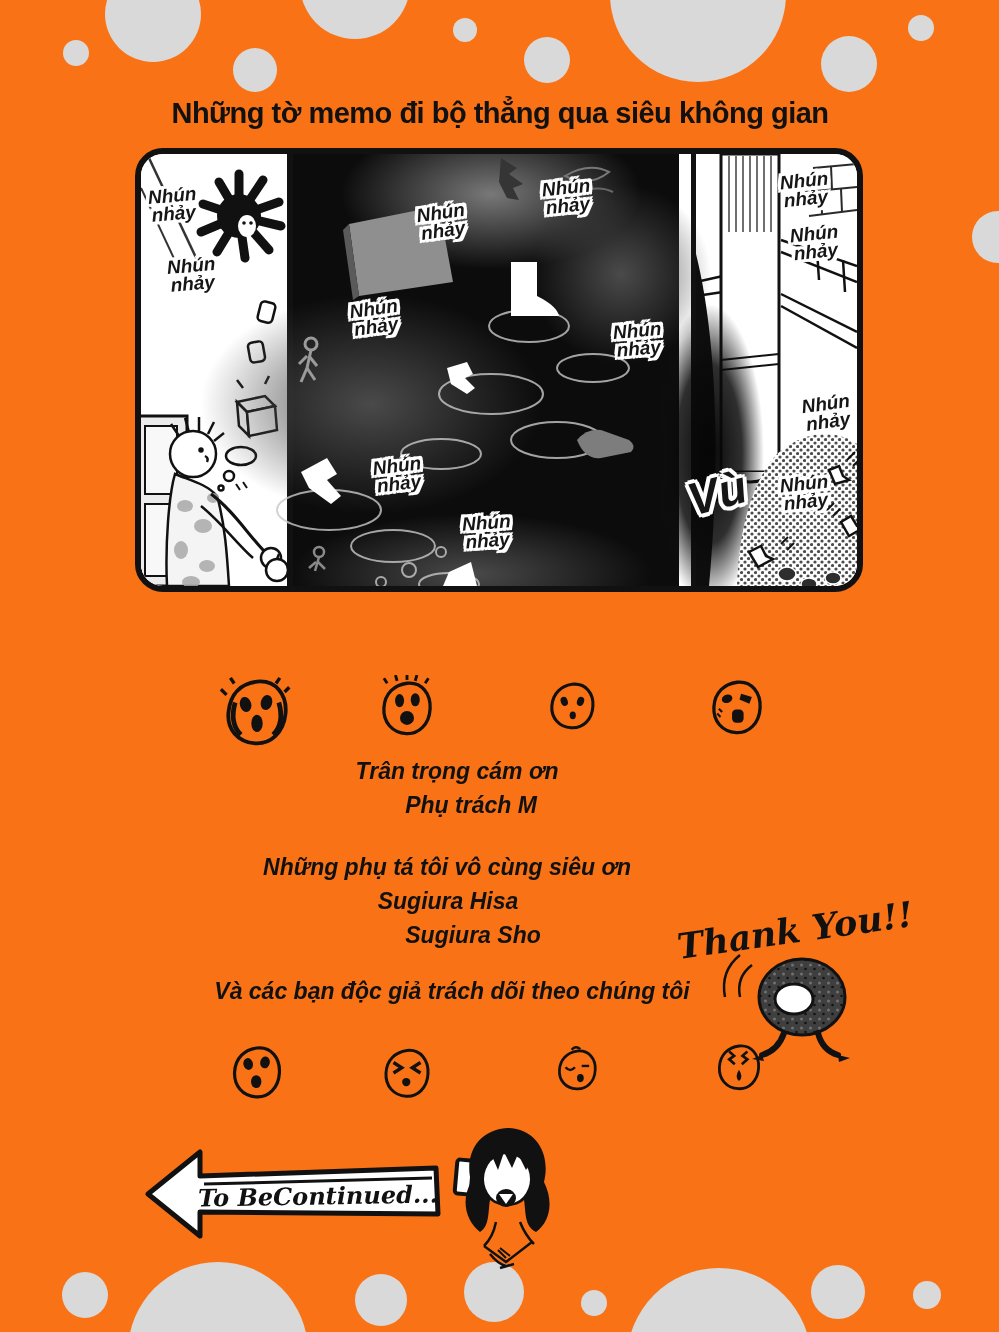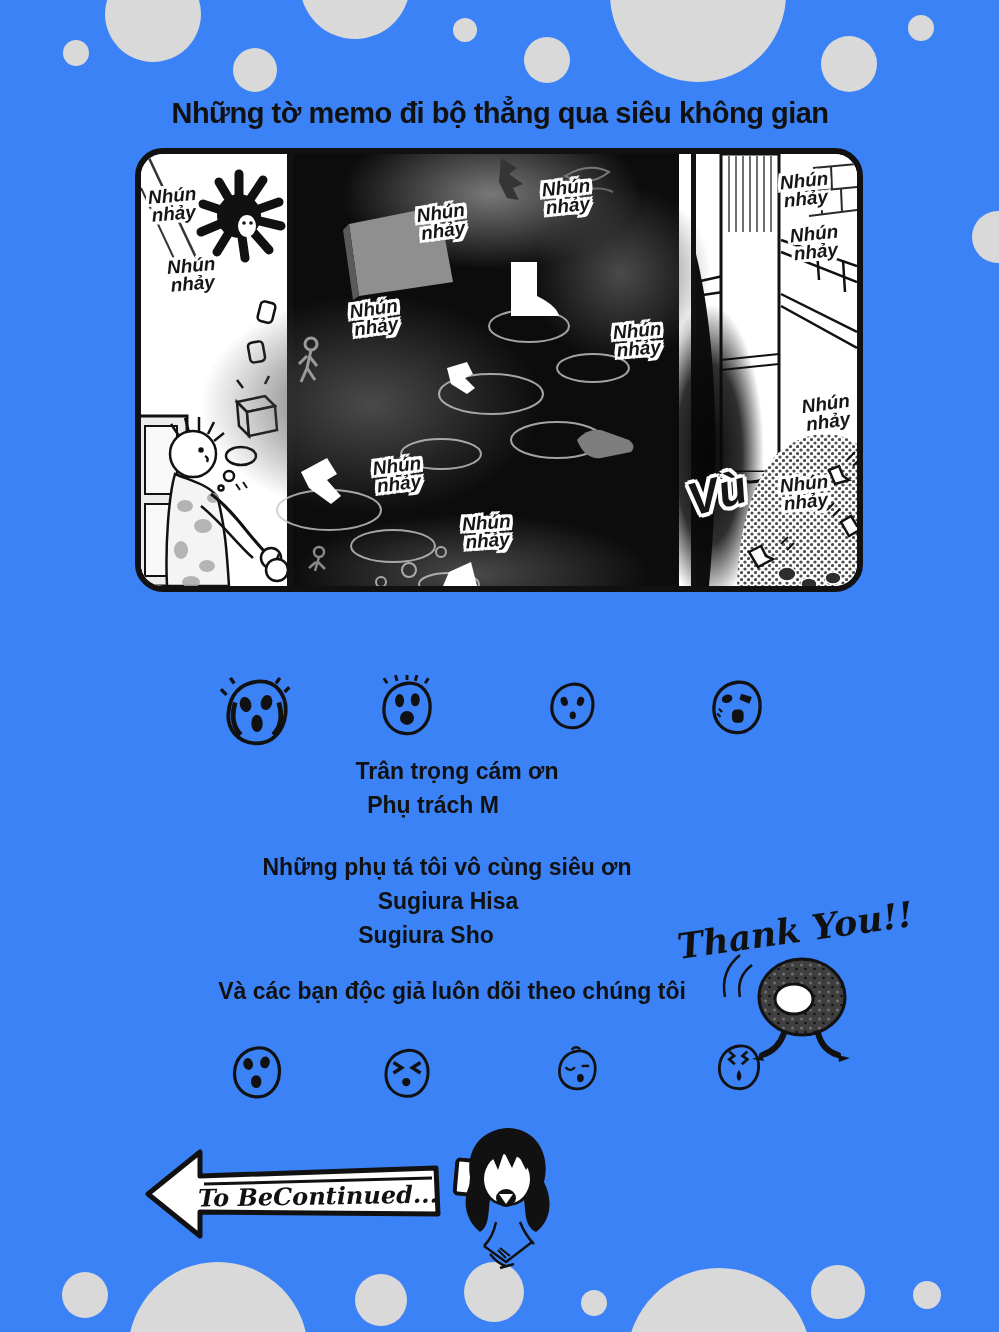--- a/index.html
+++ b/index.html
@@ -1,37 +1,37 @@
 <!DOCTYPE html>
 <html><head>
 <meta charset="utf-8">
 <style>
   html,body{margin:0;padding:0;background:#fff;}
-  .page{position:relative;width:999px;height:1332px;background:#3b82f6;overflow:hidden;
+  .page{position:relative;width:999px;height:1332px;background:#f97316;overflow:hidden;
         font-family:"Liberation Sans",sans-serif;color:#111;}
   .decor{position:absolute;left:0;top:0;width:999px;height:1332px;z-index:0;}
   .layer{position:absolute;z-index:1;}
   .title{position:absolute;left:500px;top:97px;transform:translateX(-50%);
          font-size:29px;font-weight:bold;letter-spacing:-0.5px;white-space:nowrap;z-index:2;}
   .panel{position:absolute;left:135px;top:148px;width:716px;height:432px;
          border:6px solid #111;border-radius:28px;overflow:hidden;background:#fff;z-index:2;}
   .panel-art{position:absolute;left:0;top:0;width:716px;height:432px;}
   .sfx{position:absolute;transform:translate(-50%,-50%) rotate(var(--r,0deg));
        font-size:19px;line-height:0.95;font-weight:bold;font-style:italic;text-align:center;
        color:#161616;white-space:nowrap;z-index:3;
        text-shadow:-3px -3px 0 #fff,3px -3px 0 #fff,-3px 3px 0 #fff,3px 3px 0 #fff,
                    -3px 0 0 #fff,3px 0 0 #fff,0 -3px 0 #fff,0 3px 0 #fff,
                    -2px -2px 0 #fff,2px 2px 0 #fff,2px -2px 0 #fff,-2px 2px 0 #fff;}
   .sfx span{display:block;}
   .sfx-vu{position:absolute;transform:translate(-50%,-50%) rotate(-15deg);
        font-size:46px;font-weight:bold;font-style:italic;color:#161616;z-index:3;
        text-shadow:-3px -3px 0 #fff,3px -3px 0 #fff,-3px 3px 0 #fff,3px 3px 0 #fff,
                    -4px 0 0 #fff,4px 0 0 #fff,0 -4px 0 #fff,0 4px 0 #fff;}
   .cline{position:absolute;transform:translateX(-50%);font-weight:bold;font-size:23px;
-         white-space:nowrap;z-index:2;}
+         white-space:nowrap;z-index:2;font-style:italic;}
   .thankyou{position:absolute;left:795px;top:930px;transform:translate(-50%,-50%) rotate(-8deg);
          font-family:"DejaVu Serif",serif;font-style:italic;font-weight:600;font-size:35px;
          white-space:nowrap;z-index:2;}
   .tbc{position:absolute;left:318px;top:1196px;transform:translate(-50%,-50%) rotate(-1deg);
          font-family:"DejaVu Serif",serif;font-style:italic;font-weight:600;font-size:24px;
          white-space:nowrap;z-index:3;}
   .face{position:absolute;z-index:2;}
   svg{display:block;}
 </style>
 </head>
@@ -356,25 +356,25 @@
     <ellipse cx="28" cy="30" rx="6.5" ry="5" fill="#111" transform="rotate(-18 28 30)"></ellipse>
     <path d="M45,24 l13,4 -3,8 -12,-5 Z" fill="#111"></path>
     <rect x="34" y="43" width="14" height="16" rx="5" fill="#111"></rect>
     <g stroke="#111" stroke-width="2.5">
         <line x1="18" y1="42" x2="22" y2="46"></line>
         <line x1="16" y1="48" x2="20" y2="52"></line>
       </g>
   </svg>
 
   <div class="cline" style="left:457px;top:758px">Trân trọng cám ơn</div>
-  <div class="cline" style="left:433px;top:792px">Phụ trách M</div>
+  <div class="cline" style="left:471px;top:792px">Phụ trách M</div>
   <div class="cline" style="left:447px;top:854px">Những phụ tá tôi vô cùng siêu ơn</div>
   <div class="cline" style="left:448px;top:888px">Sugiura Hisa</div>
-  <div class="cline" style="left:426px;top:922px">Sugiura Sho</div>
-  <div class="cline" style="left:452px;top:978px">Và các bạn độc giả luôn dõi theo chúng tôi</div>
+  <div class="cline" style="left:473px;top:922px">Sugiura Sho</div>
+  <div class="cline" style="left:452px;top:978px">Và các bạn độc giả trách dõi theo chúng tôi</div>
 
   <div class="thankyou">Thank You!!</div>
   <svg class="layer" style="left:700px;top:935px" width="190" height="135" viewBox="0 0 190 135">
     <defs>
       <pattern id="dtex" width="9" height="9" patternUnits="userSpaceOnUse">
         <rect width="9" height="9" fill="#3f3f3f"></rect>
           <circle cx="2.5" cy="3" r="1.5" fill="#707070"></circle>
           <circle cx="6.5" cy="7" r="1.3" fill="#121212"></circle>
       </pattern>
     </defs>

